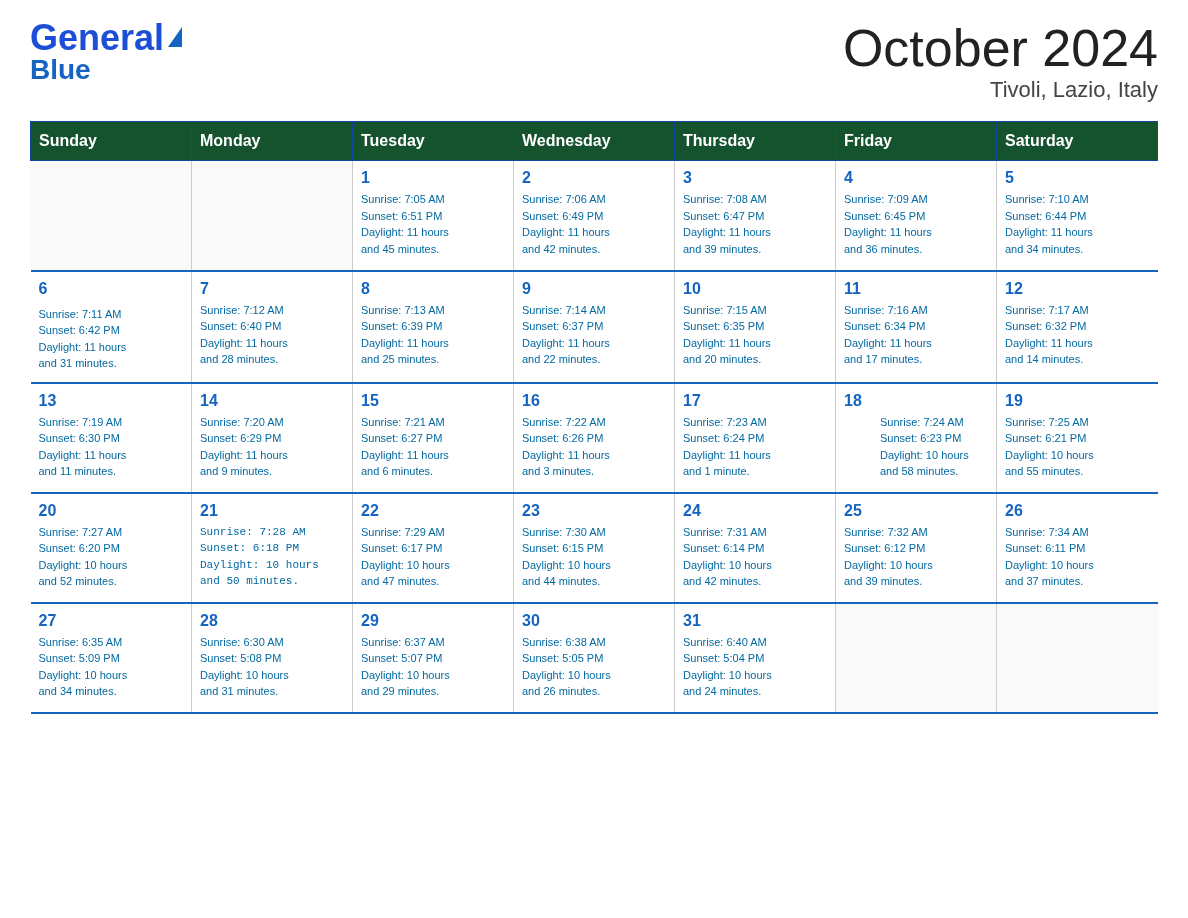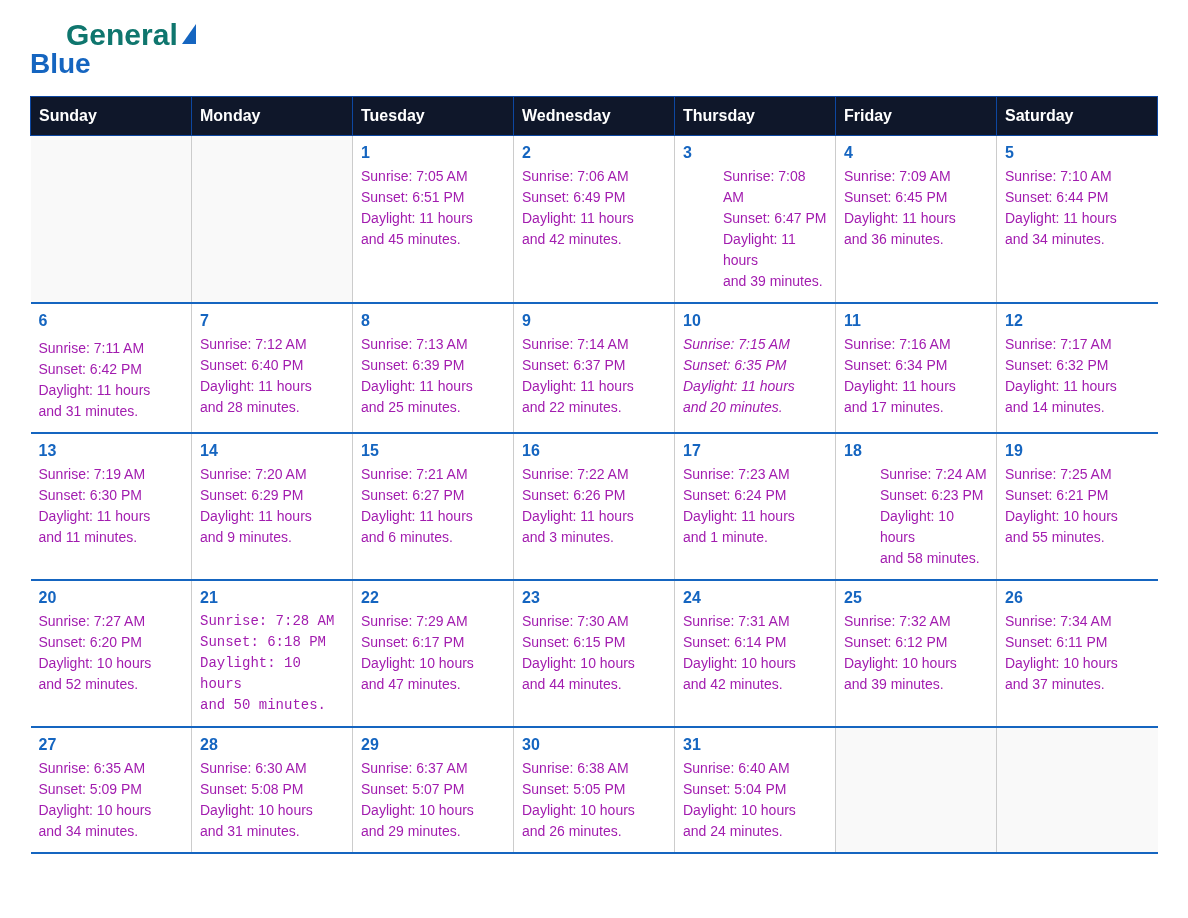--- a/index.html
+++ b/index.html
@@ -15,25 +15,24 @@
       justify-content: space-between;
       align-items: flex-start;
       margin-bottom: 18px;
     }
     .logo {
       display: flex;
       flex-direction: column;
       align-items: flex-start;
     }
     .logo-general {
-      font-size: 30px;
+      font-size: 36px;
       font-weight: bold;
-      color: #0f766e;
+      color: #1d4ed8;
       line-height: 1;
-      margin-left: 36px;
     }
     .logo-blue {
       font-size: 28px;
       font-weight: bold;
       color: #1565c0;
       line-height: 1;
       display: flex;
       align-items: center;
     }
     .logo-triangle {
@@ -57,21 +56,21 @@
       font-size: 22px;
       color: #444;
       font-weight: normal;
     }
     table {
       width: 100%;
       border-collapse: collapse;
       table-layout: fixed;
     }
     thead tr {
-      background-color: #0f172a;
+      background-color: #14532d;
     }
     thead th {
       color: #fff;
       font-size: 16px;
       font-weight: bold;
       padding: 10px 8px;
       text-align: left;
       border: 1px solid #0d47a1;
     }
     tbody tr {
@@ -90,38 +89,42 @@
       border-right: none;
     }
     .day-num {
       font-size: 16px;
       font-weight: bold;
       color: #1565c0;
       display: block;
       margin-bottom: 4px;
     }
     .day-info {
-      font-size: 14px;
-      color: #a21caf;
+      font-size: 11px;
+      color: #0369a1;
       line-height: 1.5;
     }
     .empty-cell {
       background: #f9f9f9;
     }
   </style>
 </head>
 <body>
 
 <div class="header">
   <div class="logo">
     <div style="display:flex; align-items:center;">
       <span class="logo-general">General</span>
       <div class="logo-triangle"></div>
     </div>
     <span class="logo-blue">Blue</span>
+  </div>
+  <div class="title-block">
+    <div class="month-title">October 2024</div>
+    <div class="location">Tivoli, Lazio, Italy</div>
   </div>
 </div>
 
 <table>
   <thead>
     <tr>
     <th>Sunday</th>
         <th>Monday</th>
         <th>Tuesday</th>
         <th>Wednesday</th>
@@ -143,21 +146,21 @@
         </td>
         <td>
           <span class="day-num">2</span>
           <div class="day-info" style="white-space: pre-line;">Sunrise: 7:06 AM
 Sunset: 6:49 PM
 Daylight: 11 hours
 and 42 minutes.</div>
         </td>
         <td>
           <span class="day-num">3</span>
-          <div class="day-info" style="white-space: pre-line; margin-left: 40px;">Sunrise: 7:08 AM
+          <div class="day-info" style="white-space: pre-line;">Sunrise: 7:08 AM
 Sunset: 6:47 PM
 Daylight: 11 hours
 and 39 minutes.</div>
         </td>
         <td>
           <span class="day-num">4</span>
           <div class="day-info" style="white-space: pre-line;">Sunrise: 7:09 AM
 Sunset: 6:45 PM
 Daylight: 11 hours
 and 36 minutes.</div>
@@ -194,21 +197,21 @@
         </td>
         <td>
           <span class="day-num">9</span>
           <div class="day-info" style="white-space: pre-line;">Sunrise: 7:14 AM
 Sunset: 6:37 PM
 Daylight: 11 hours
 and 22 minutes.</div>
         </td>
         <td>
           <span class="day-num">10</span>
-          <div class="day-info" style="white-space: pre-line; font-style: italic;">Sunrise: 7:15 AM
+          <div class="day-info" style="white-space: pre-line;">Sunrise: 7:15 AM
 Sunset: 6:35 PM
 Daylight: 11 hours
 and 20 minutes.</div>
         </td>
         <td>
           <span class="day-num">11</span>
           <div class="day-info" style="white-space: pre-line;">Sunrise: 7:16 AM
 Sunset: 6:34 PM
 Daylight: 11 hours
 and 17 minutes.</div>

